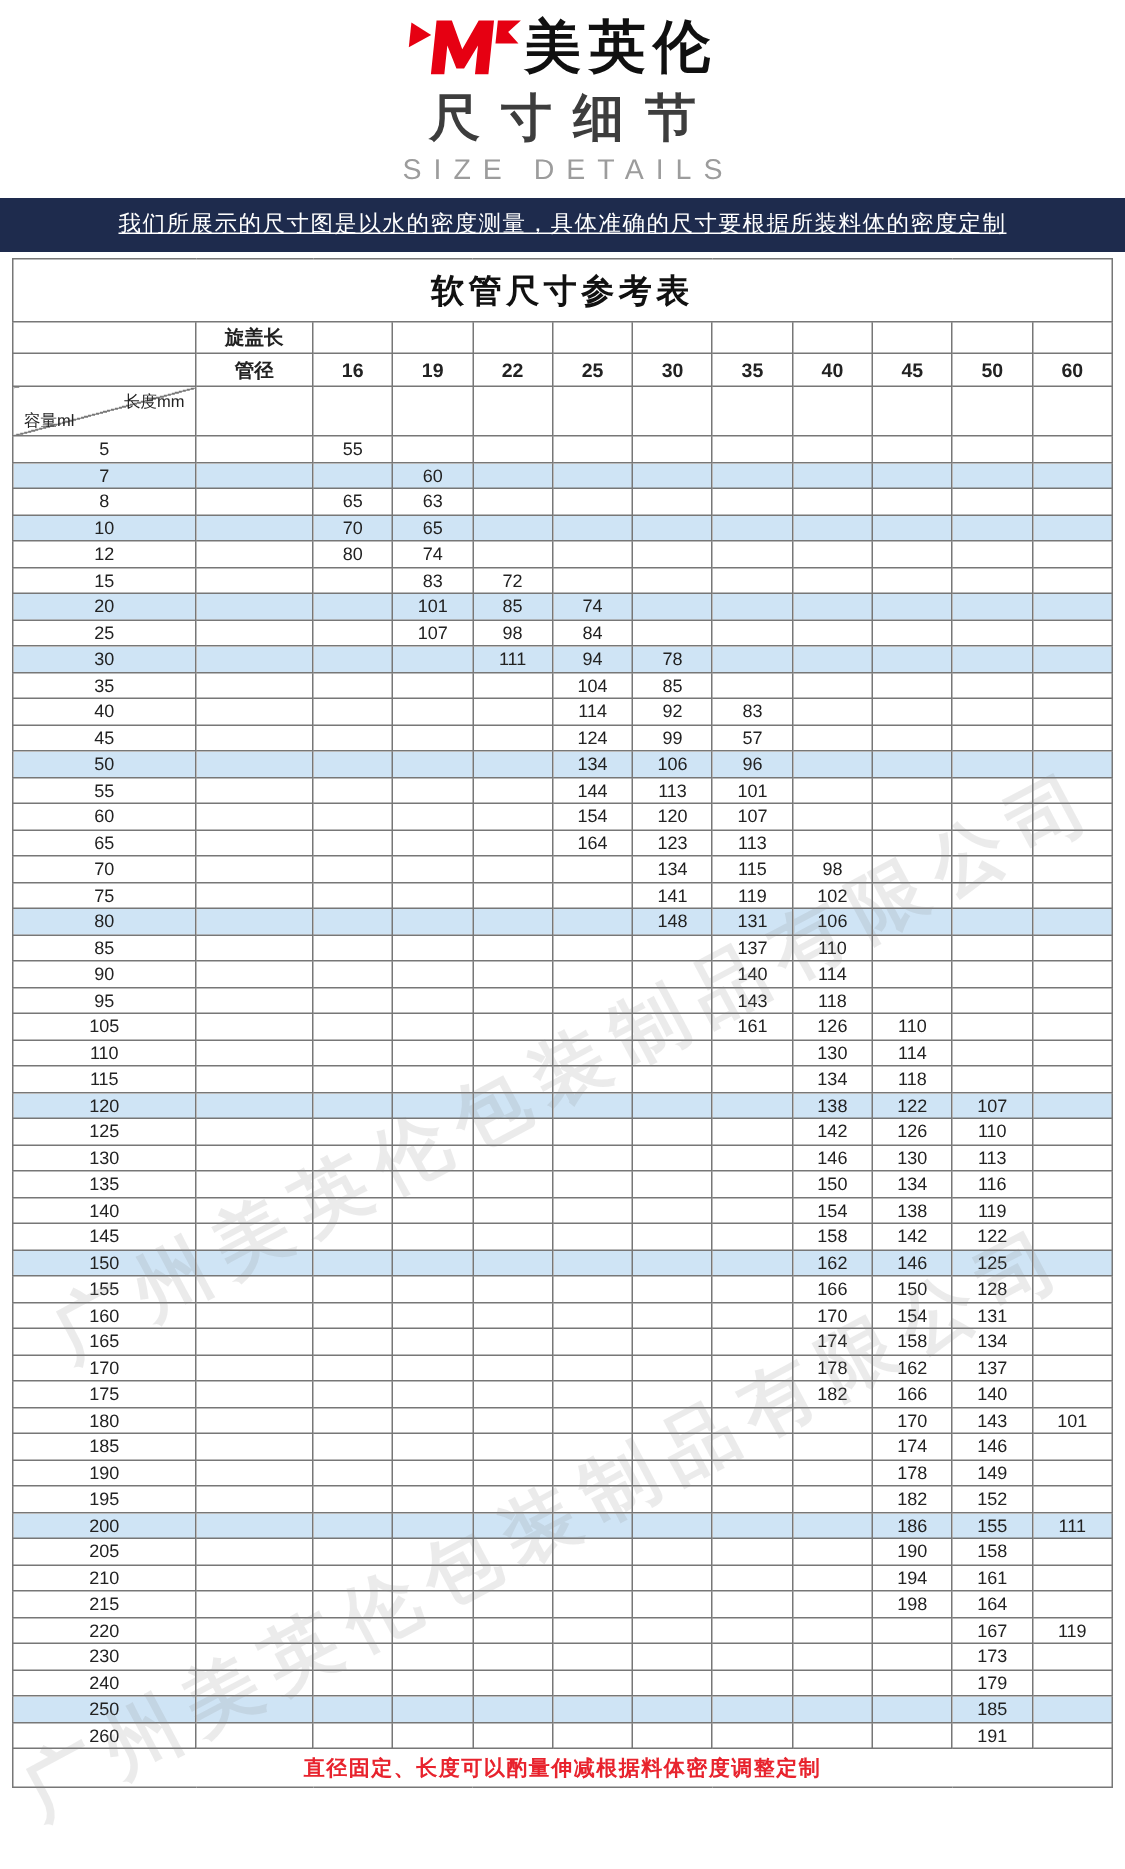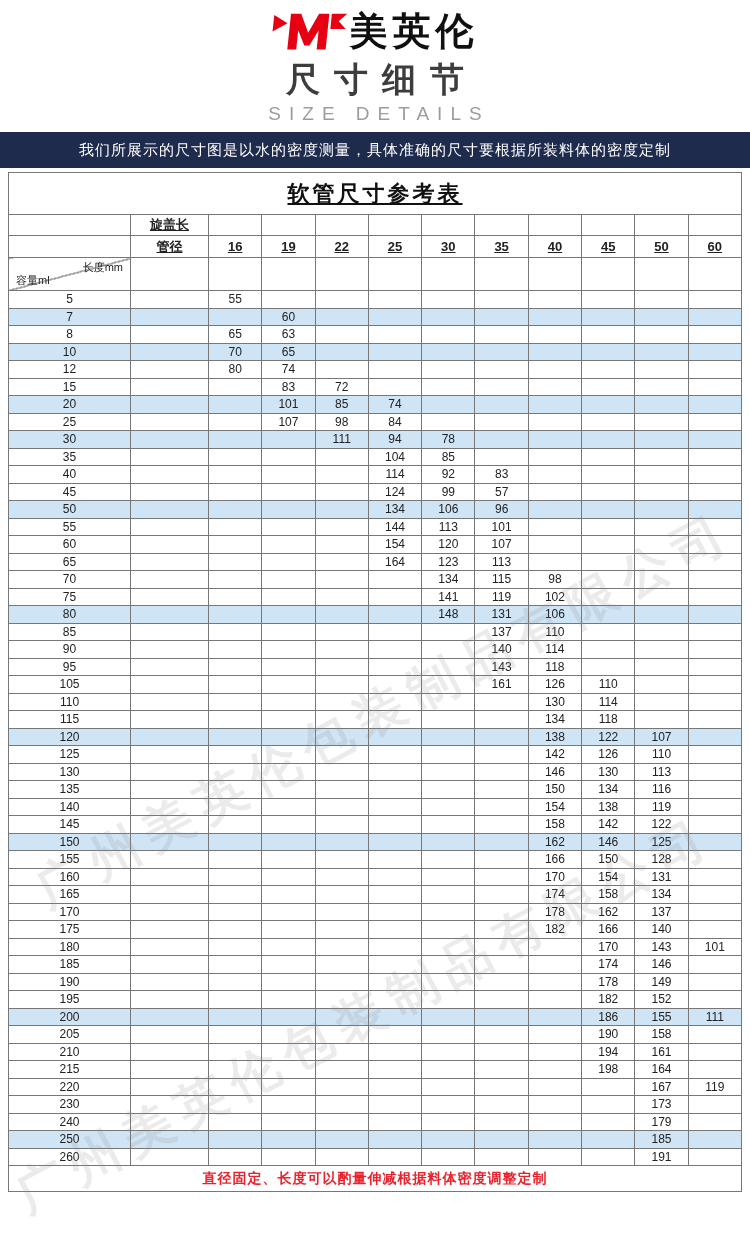--- a/index.html
+++ b/index.html
@@ -6,26 +6,26 @@
   html,body { background:#ffffff; }
   body { width:750px; font-family:"Liberation Sans","DejaVu Sans",sans-serif; }
   .page { position:relative; width:750px; height:1246px; background:#fff; overflow:hidden; }
 
   
   .brand-row { height:56px; padding-top:6px; display:flex; align-items:flex-start; justify-content:center; }
   .brand-logo { display:block; }
   .brand-text { font-size:38px; font-weight:bold; color:#101010; letter-spacing:5px; }
   .page-title { height:46px; line-height:46px; text-align:center; font-size:34px; font-weight:600; color:#3d3d3d; letter-spacing:14px; text-indent:14px; }
   .page-subtitle { height:26px; line-height:24px; text-align:center; font-size:19px; color:#9c9c9c; letter-spacing:8px; text-indent:8px; }
-  .notice-bar { margin-top:4px; height:36px; line-height:36px; background:#1e2b4d; color:#ffffff; text-align:center; font-size:15px; letter-spacing:1px; }
+  .notice-bar { margin-top:4px; height:36px; line-height:36px; background:#1e2b4d; color:#ffffff; text-align:center; font-size:15px; letter-spacing:1px;text-decoration:underline; }
 
   
   table { border-collapse:collapse; table-layout:fixed; width:734px; margin:4px 8px 0 8px; border:1px solid #4a4a4a; }
   td, th { border:1px solid #777; text-align:center; vertical-align:middle; font-size:12px; color:#222; height:17.5px; padding:0; overflow:hidden; white-space:nowrap; }
-  th { font-weight:bold; font-size:13px;text-decoration:underline; }
+  th { font-weight:bold; font-size:13px; }
   .title-cell { height:42px; font-size:22px; letter-spacing:3px; color:#111; }
   .row-cap th, .row-cap td { height:21px; }
   .row-diam th, .row-diam td, .row-width th, .row-width td { height:22px; }
   .row-corner td { height:33px; }
   .corner { position:relative;
     background:linear-gradient(to bottom right,
       transparent calc(50% - 0.6px), #777 calc(50% - 0.6px),
       #777 calc(50% + 0.6px), transparent calc(50% + 0.6px)); }
   .corner-top { position:absolute; top:2px; right:7px; font-size:11px; color:#222; }
   .corner-bottom { position:absolute; bottom:2px; left:7px; font-size:11px; color:#222; }

